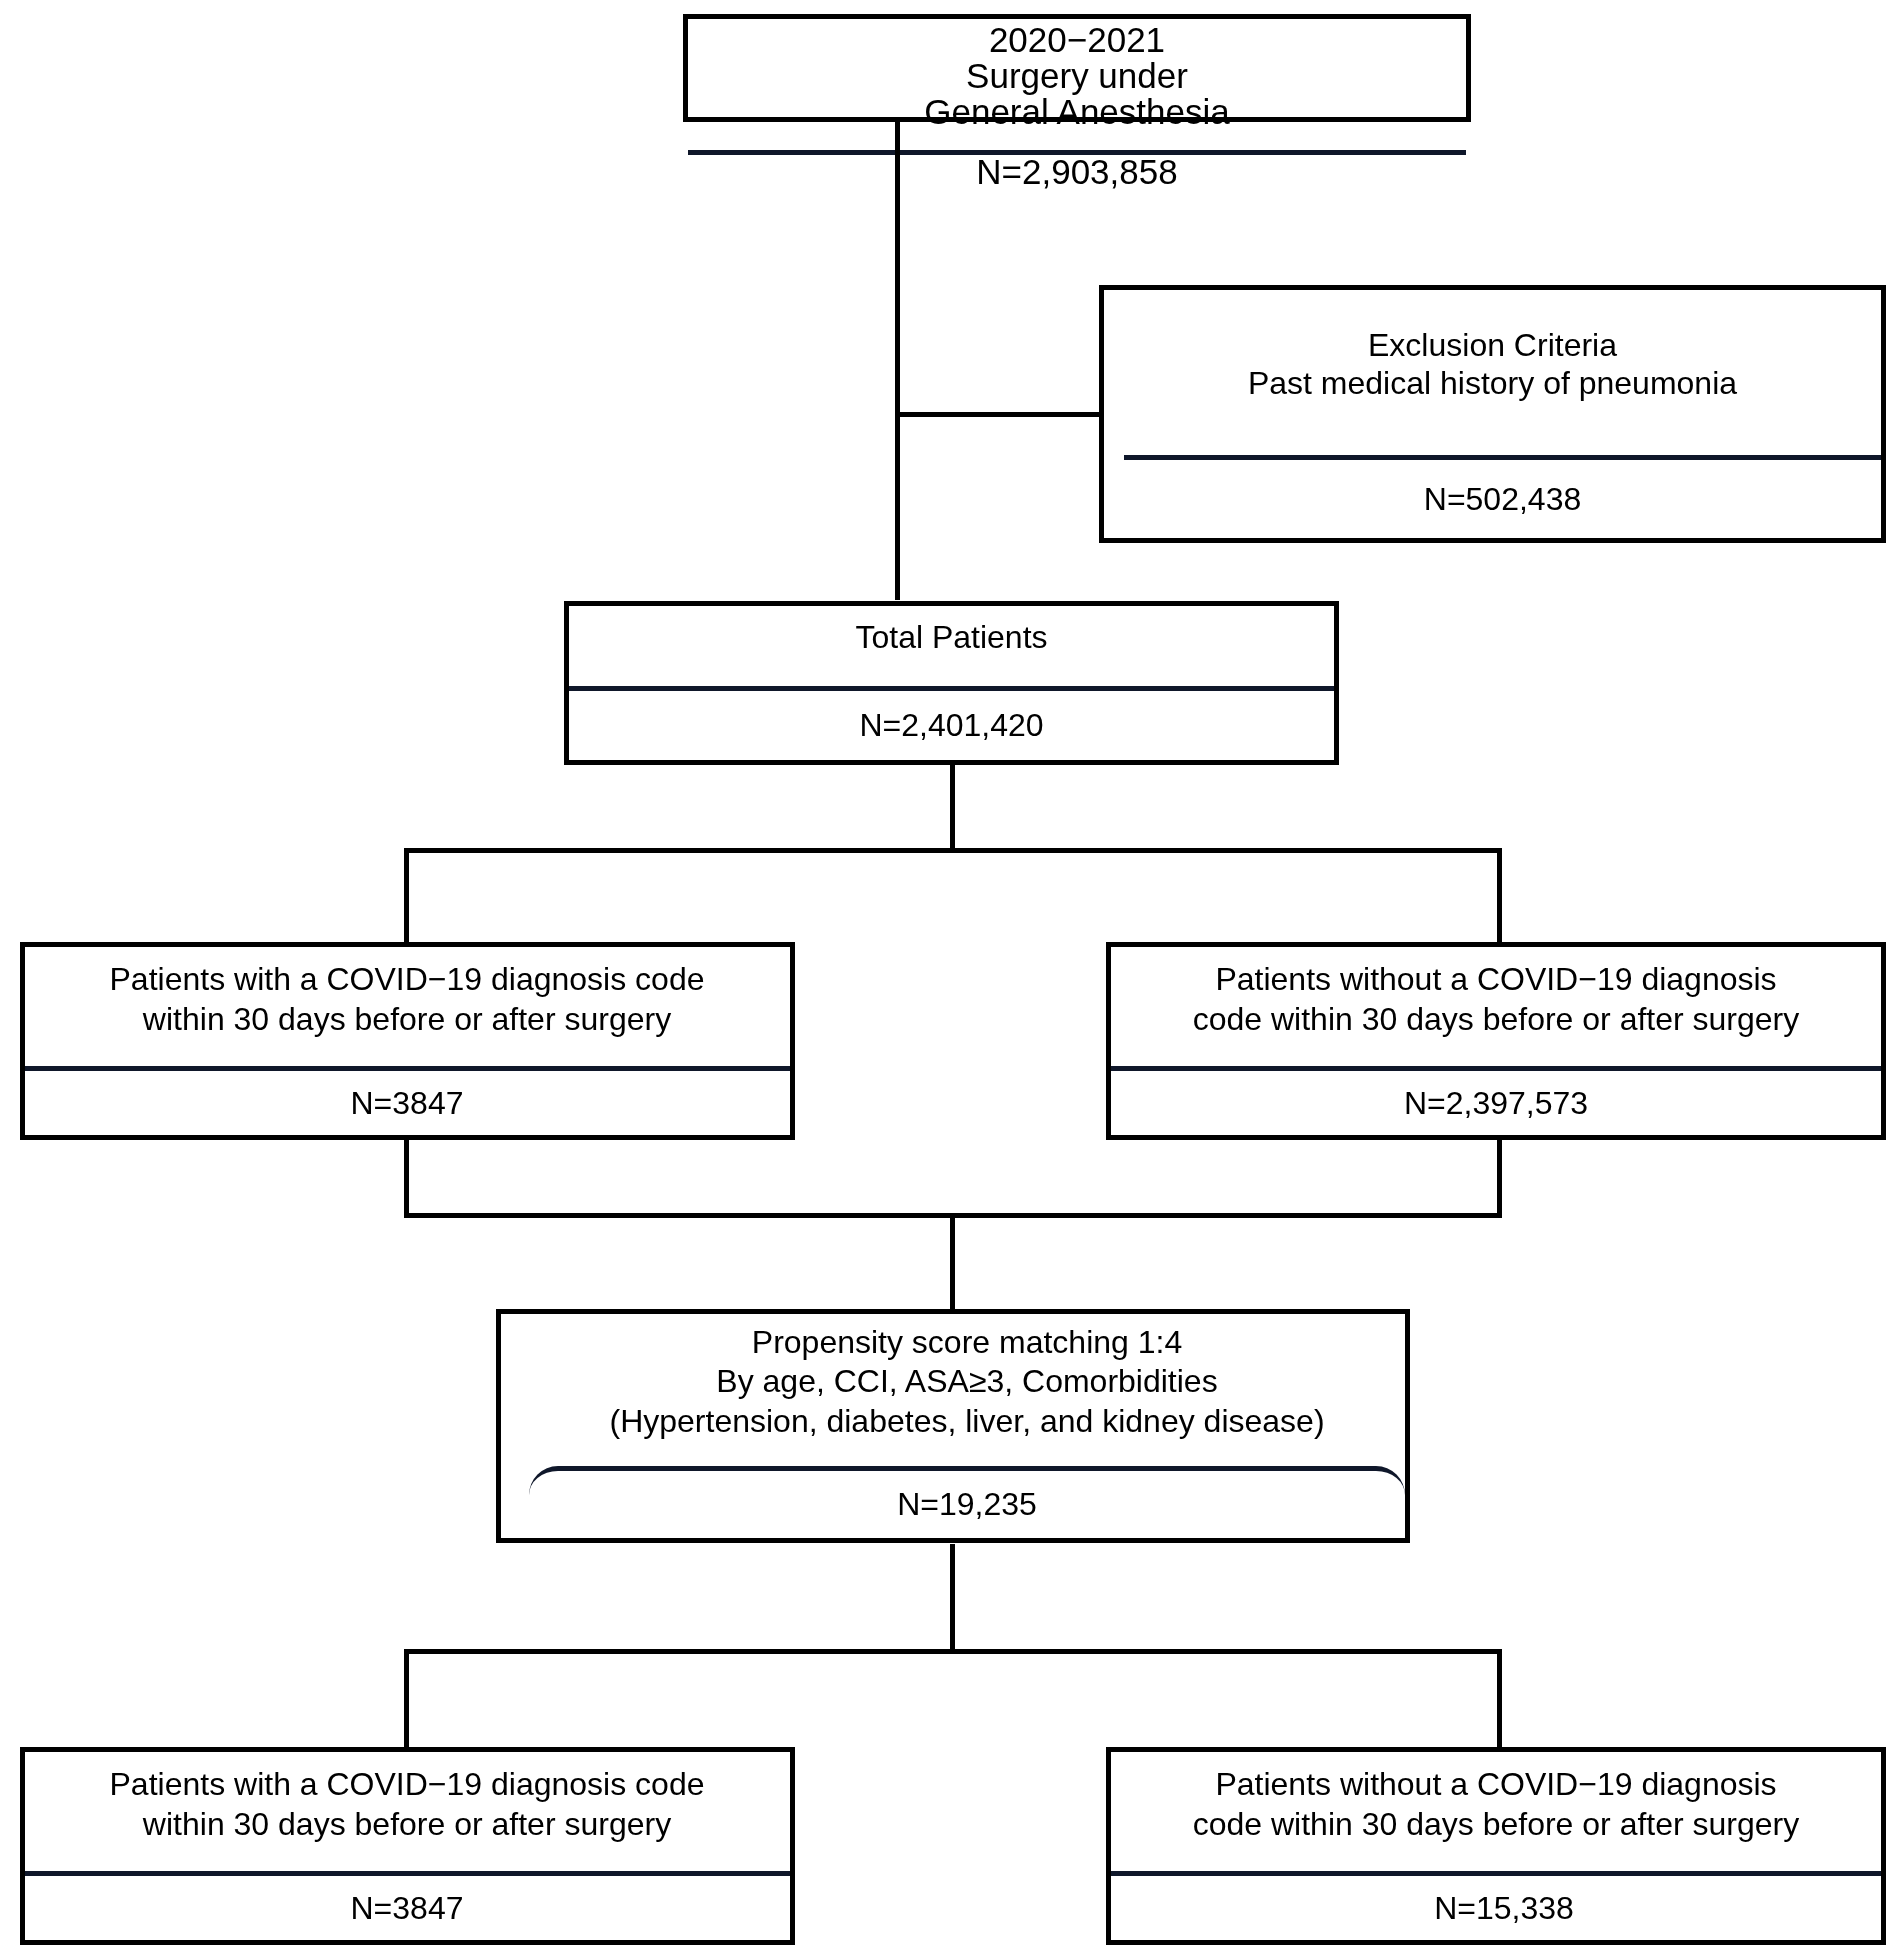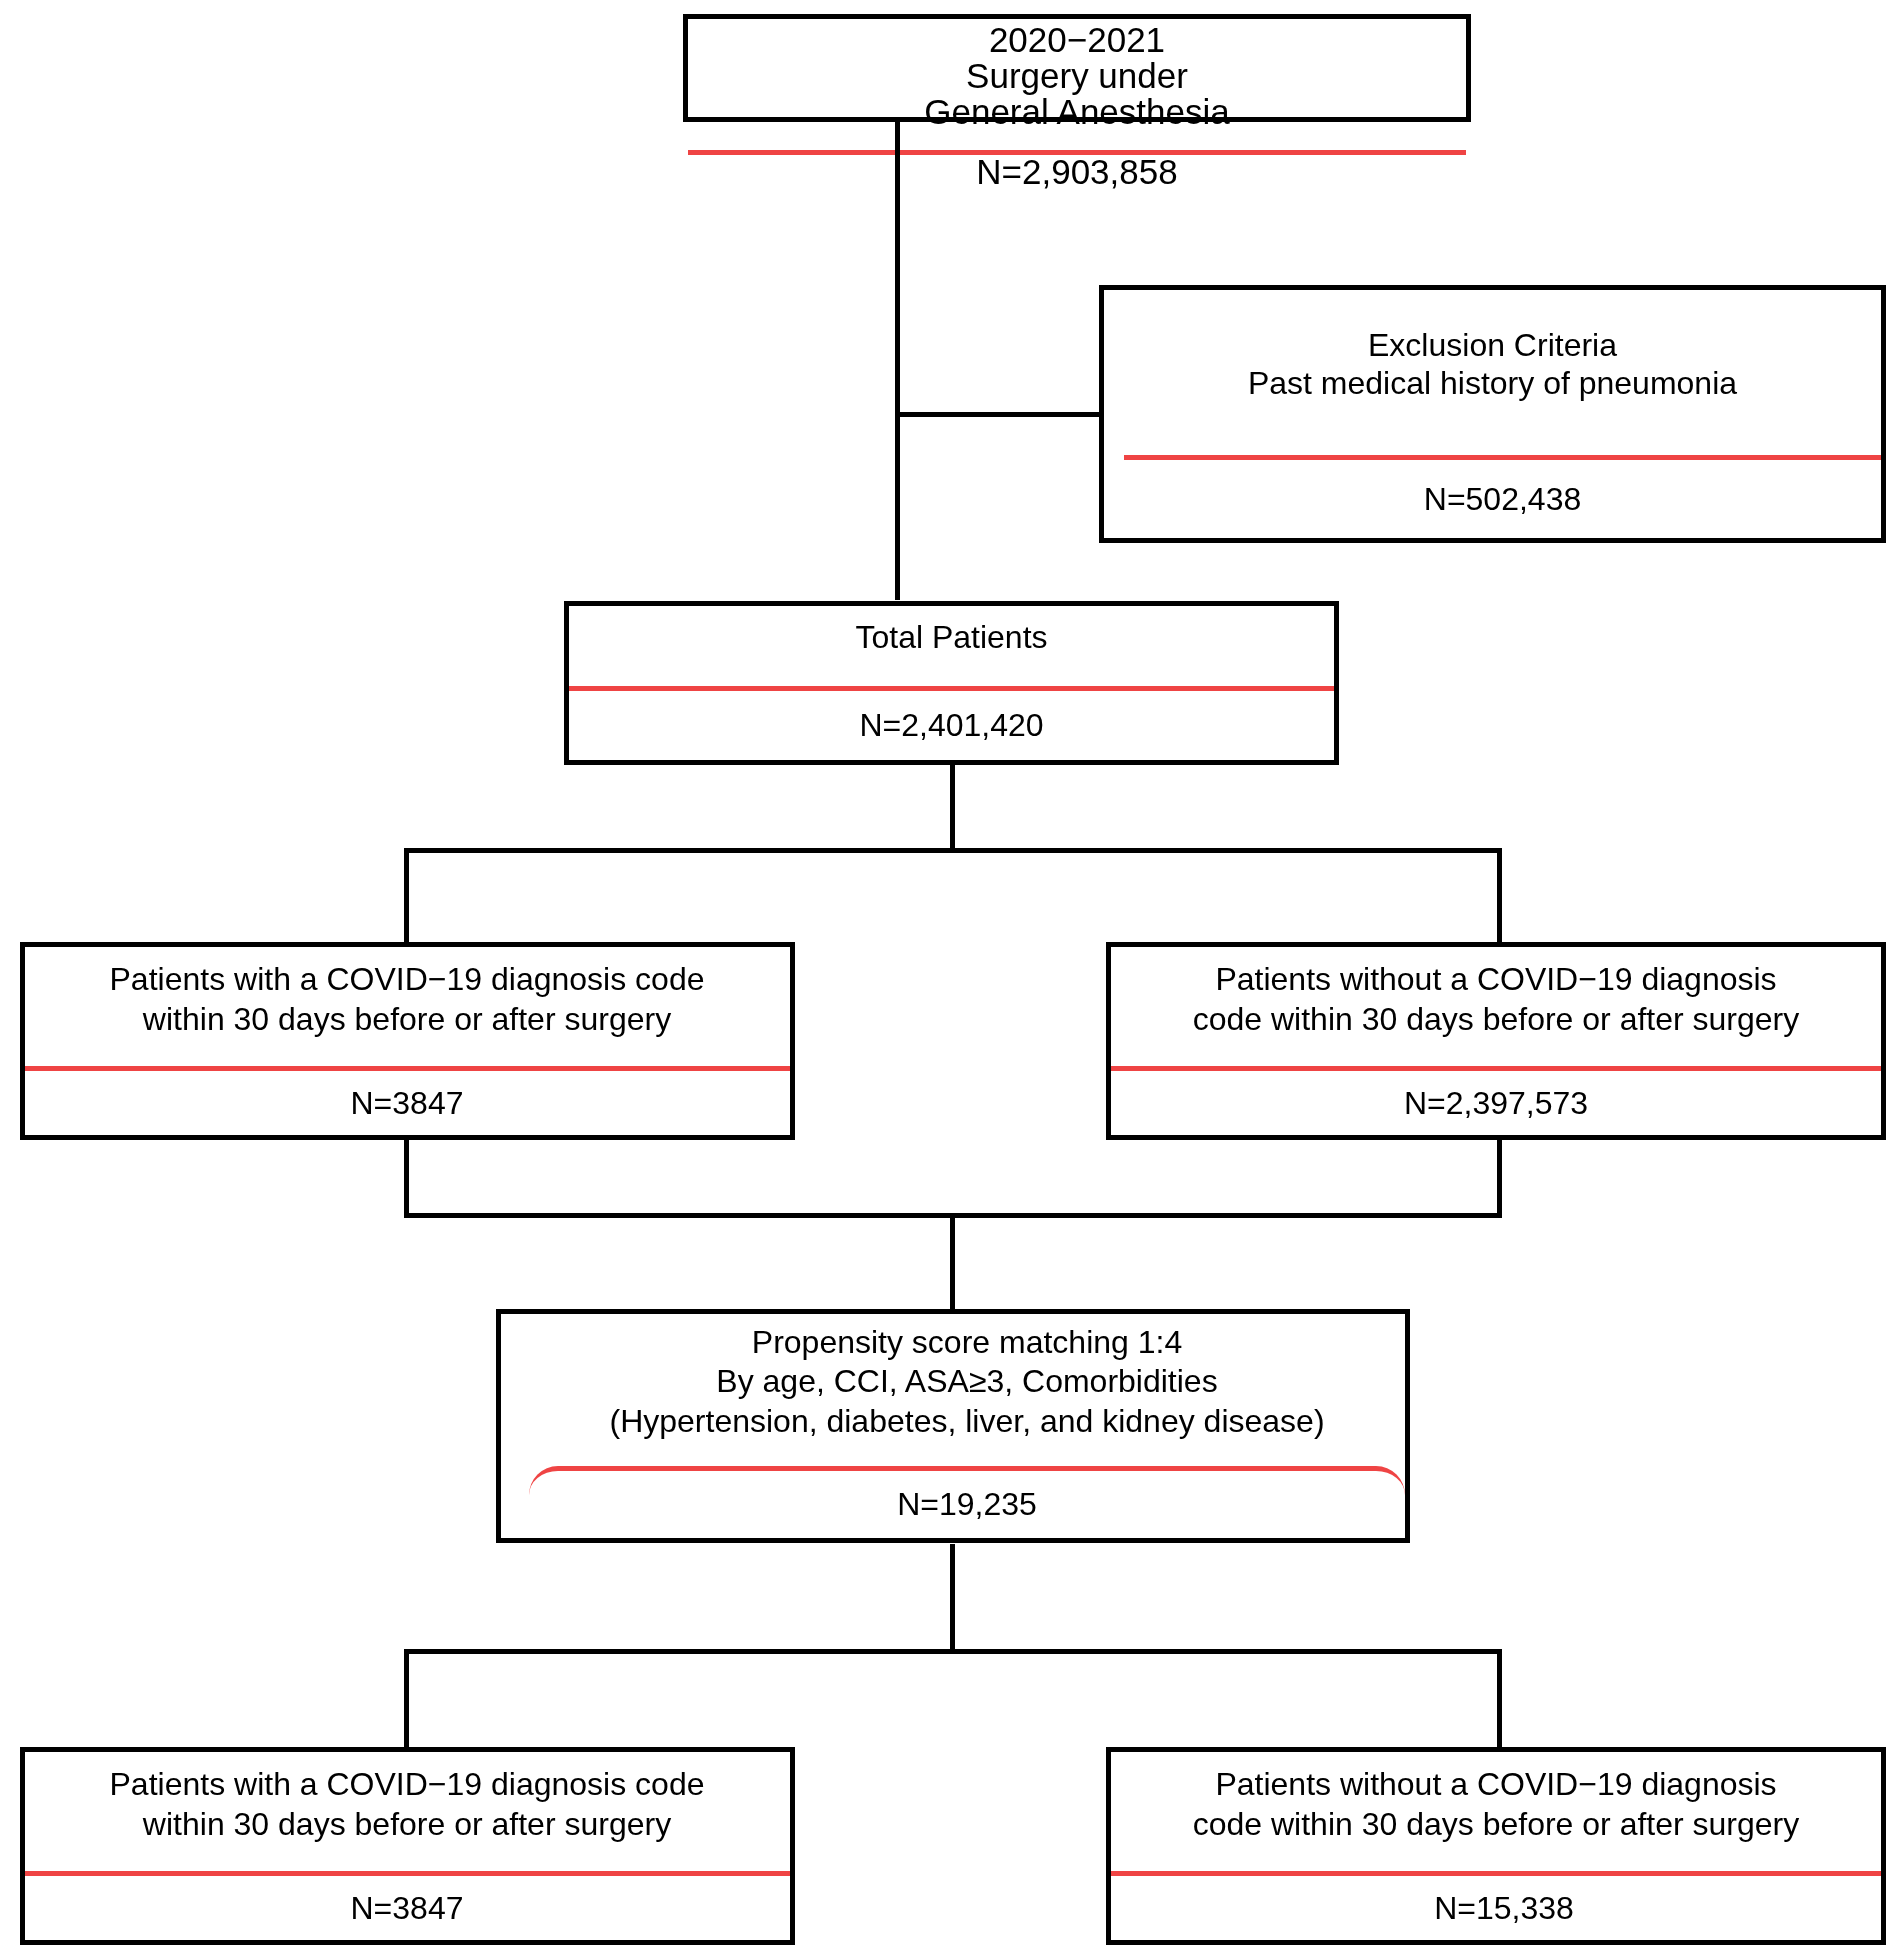--- a/index.html
+++ b/index.html
@@ -25,21 +25,21 @@
     flex:1 1 auto;
     display:flex;
     flex-direction:column;
     align-items:center;
     justify-content:center;
     text-align:center;
     padding:3.3px 9px;
   }
   .node .count{
     flex:0 0 auto;
-    border-top:5px solid #ef4444;
+    border-top:5px solid #0f172a;
     display:flex;
     align-items:center;
     justify-content:center;
     text-align:center;
   }
   .line{
     position:absolute;
     font-size:0;
     line-height:0;
   }

